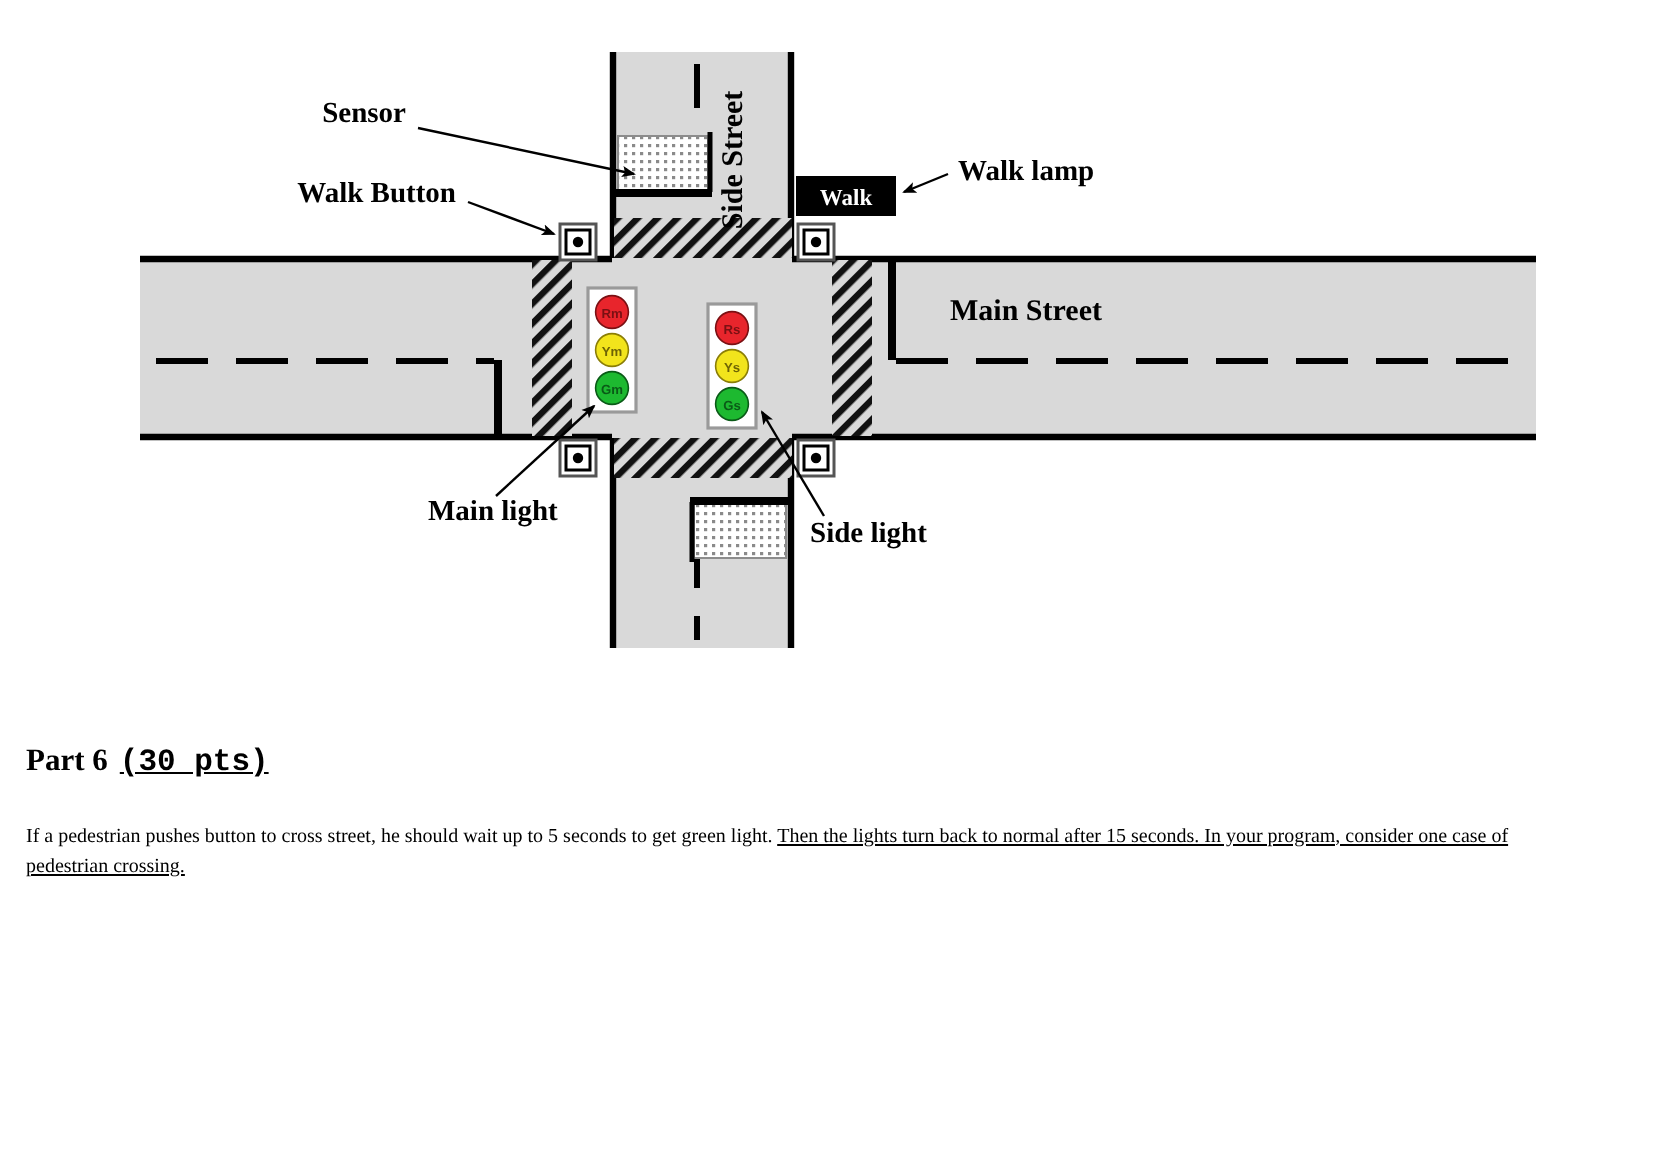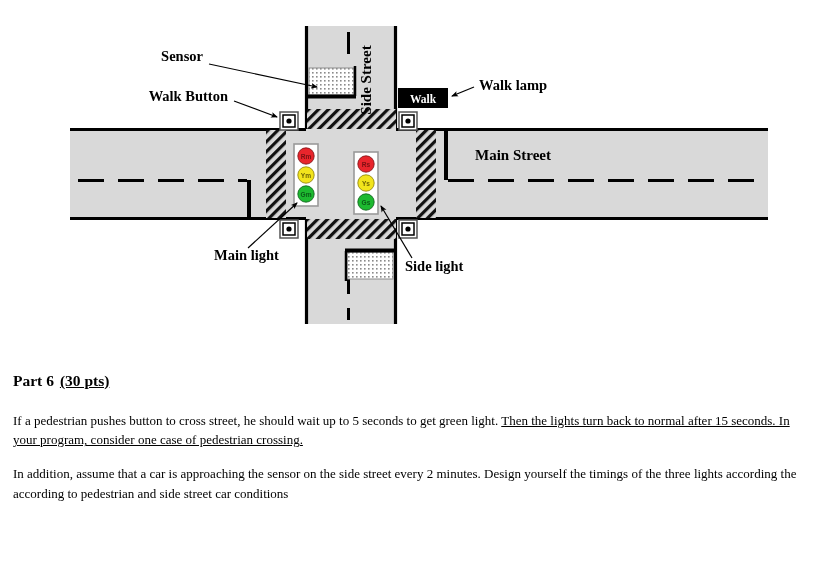--- a/index.html
+++ b/index.html
@@ -38,24 +38,25 @@
   .part-heading {
     font-family: "Liberation Serif", serif;
     font-size: 15.5px;
     font-weight: bold;
     margin: 0 0 20px 0;
     line-height: 1.2;
   }
   .part-heading .pts {
     text-decoration: underline;
     margin-left: 6px;
+    font-family: Liberation Mono, monospace;
   }
   .para {
     font-family: "Liberation Serif", serif;
-    font-size: 13px;
+    font-size: 10px;
     line-height: 1.52;
     margin: 0 0 14px 0;
     width: 784px;
     text-align: left;
   }
   .u { text-decoration: underline; }
 </style>
 </head>
 <body>
 
@@ -234,14 +235,13 @@
 <div id="textblock">
   <div class="part-heading">
     <span>Part 6</span><span class="pts">(30 pts)</span>
   </div>
 
   <p class="para">
     <span>If a pedestrian pushes button to cross street, he should wait up to 5 seconds to get green light.</span>
     <span class="u">Then the lights turn back to normal after 15 seconds. In your program, consider one case of pedestrian crossing.</span>
   </p>
 
-  <p class="para">In addition, assume that a car is approaching the sensor on the side street every 2 minutes. Design yourself the timings of the three lights according the according to pedestrian and side street car conditions</p>
 </div>
 
 </body></html>

